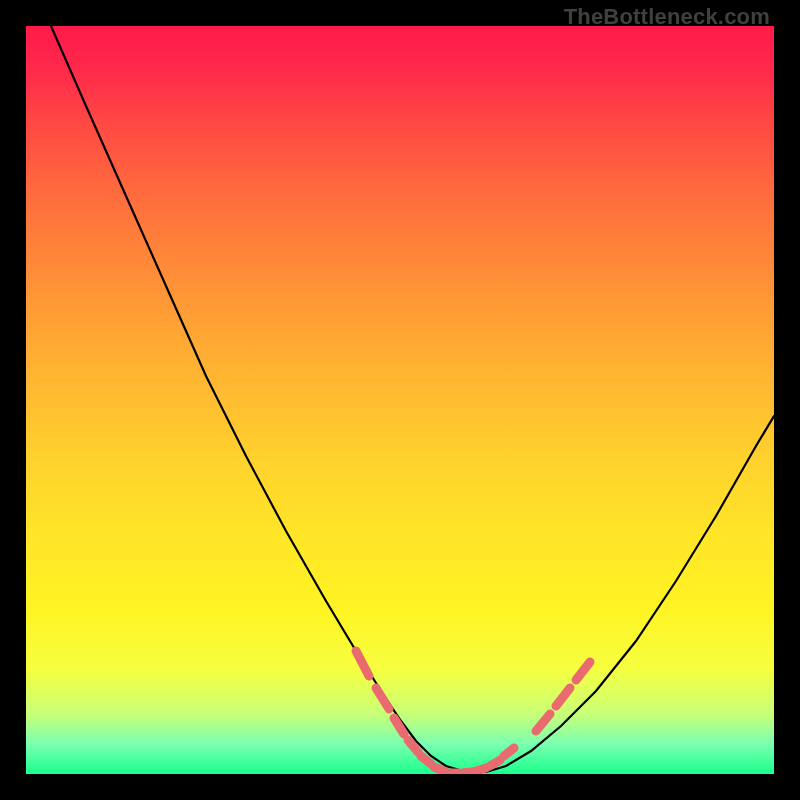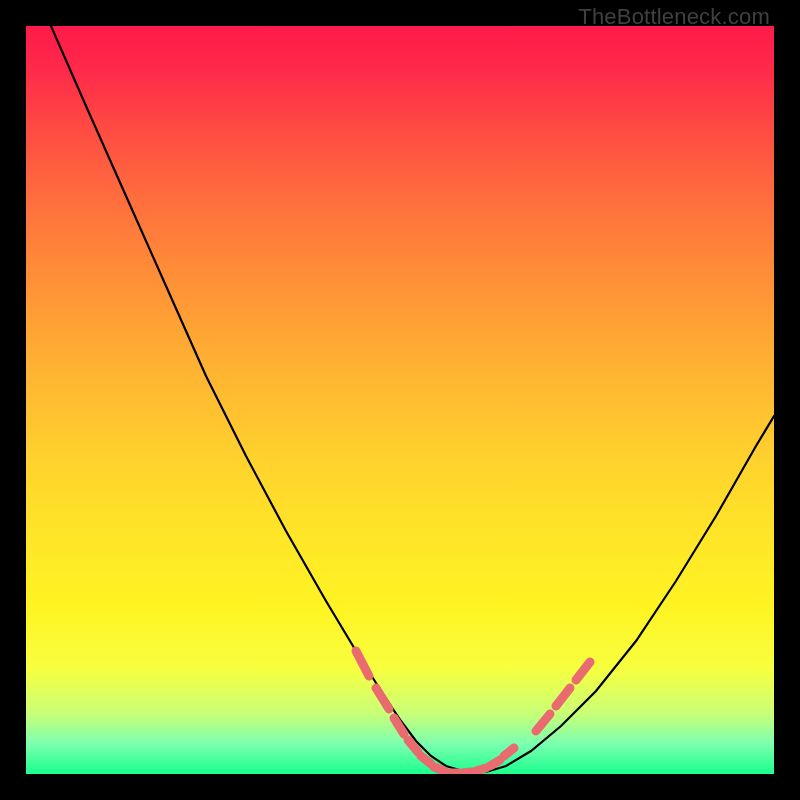--- a/index.html
+++ b/index.html
@@ -40,21 +40,21 @@
       #7bffb0 96%,
       #1aff8c 100%
     );
   }
   .watermark {
     position: absolute;
     top: 4px;
     right: 30px;
     color: #404040;
     font-size: 22px;
-    font-weight: 400;
+    font-weight: 700;
     letter-spacing: 0.2px;
     z-index: 5;
   }
   svg.curve {
     position: absolute;
     left: 0;
     top: 0;
     width: 748px;
     height: 748px;
     z-index: 3;

